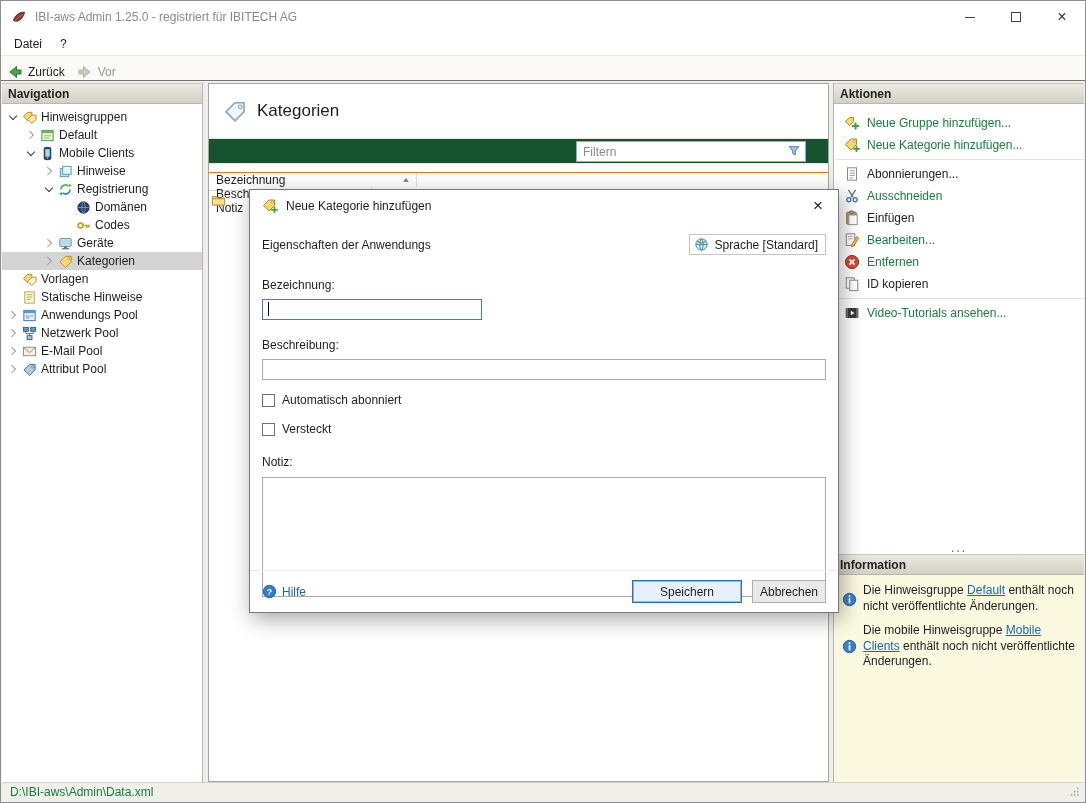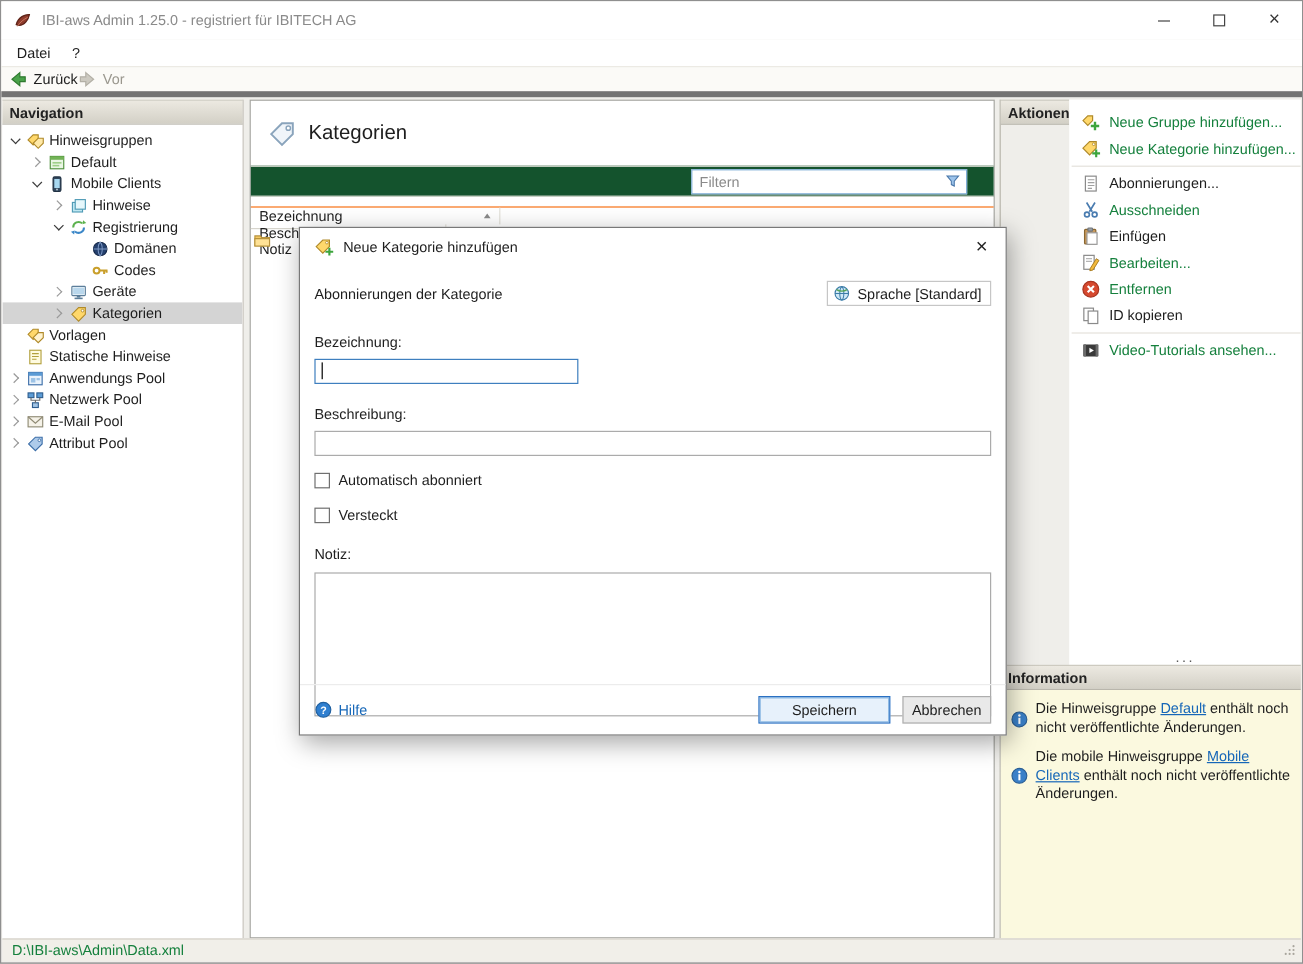--- a/index.html
+++ b/index.html
@@ -20,22 +20,22 @@
   .win-btn{ width:46px; height:32px; display:flex; align-items:center; justify-content:center; color:#444; }
   .glyph-min{ display:block; width:10px; border-top:1px solid #444; }
   .glyph-max{ display:block; width:10px; height:10px; border:1px solid #444; }
   .glyph-close{ font-size:16px; line-height:1; color:#333; }
 
   
   #menubar{ position:absolute; top:32px; left:0; right:0; height:22px; background:#fff;
     display:flex; align-items:center; padding-left:4px; }
   .menu-item{ padding:2px 9px; }
   #toolbar{ position:absolute; top:54px; left:0; right:0; height:26px; background:#fbfaf7;
-    border-top:1px solid #eceae4; border-bottom:5px solid #737373;
-    display:flex; align-items:center; padding-left:6px; }
+    border-top:1px solid #eceae4; border-bottom:1px solid #737373;
+    display:flex; align-items:flex-end; padding-left:6px; gap:12px; }
   .tool-btn{ display:flex; align-items:center; gap:5px; }
   .tool-btn.disabled{ color:#9a978e; }
 
   
   .panel-header{ height:21px; background:linear-gradient(#ece9e1,#d3d0c6);
     border-top:1px solid #cdcac0; border-bottom:1px solid #b9b6ac;
     display:flex; align-items:center; padding-left:6px; font-weight:bold; color:#222; flex:0 0 21px;}
 
   .left-panel{ position:absolute; left:1px; top:82px; width:201px; bottom:20px; background:#fff;
     border-right:1px solid #b9b6ac; display:flex; flex-direction:column; }
@@ -64,21 +64,21 @@
     border-bottom:1px solid #d6d4cc;flex-direction:column; }
   .th{ display:flex; align-items:center; padding-left:7px; border-right:1px solid #e3e1da; height:100%; }
   .th .sort{ margin-left:auto; margin-right:5px; }
   .col-gutter{ width:19px; padding-left:0 !important; display:flex; justify-content:center; }
   .col-1{ width:208px; } .col-2{ width:163px; } .col-3{ width:188px; }
   .table-row{ display:flex; height:19px; align-items:center; }
   .td{ padding-left:7px; height:100%; display:flex; align-items:center; }
 
   
   .right-panel{ position:absolute; left:832px; right:1px; top:82px; bottom:20px; border-left:1px solid #b9b6ac; }
-  .actions-panel{ position:absolute; top:0; left:0; right:0; height:471px; display:flex; flex-direction:row; }
+  .actions-panel{ position:absolute; top:0; left:0; right:0; height:471px; display:flex; flex-direction:column; }
   #actions-list{ flex:1; background:#fff; padding-top:8px; position:relative; overflow:hidden; }
   .action-row{ display:flex; align-items:center; gap:7px; height:22px; padding-left:10px; cursor:default; }
   .action-row.link .action-label{ color:#15803d; }
   .action-sep{ border-top:1px solid #e4e2db; margin:3px 0 3px 2px; }
   #actions-grip{ position:absolute; bottom:2px; left:50%; transform:translateX(-50%);
     color:#5a5a5a; letter-spacing:2px; line-height:8px; }
   .info-panel{ position:absolute; top:471px; left:0; right:0; bottom:0; display:flex; flex-direction:column; }
   #info-list{ flex:1; background:#fbf9df; padding:8px 8px 0 8px; overflow:hidden; }
   .info-item{ display:flex; gap:6px; margin-bottom:9px; }
   .info-item .icon{ margin-top:1px; }
@@ -522,21 +522,21 @@
             <path d="M1.5 7.5 L7 2 H12.5 V7.5 L7 13 Z" fill="#ffd86b" stroke="#b08a2a"></path>
             <circle cx="10.4" cy="4.2" r="1.1" fill="#fff" stroke="#b08a2a" stroke-width="0.7"></circle>
             <path d="M12.5 8.5 V15 M9.2 11.8 H15.8" stroke="#3da53d" stroke-width="1.8"></path>
           </svg>
         </span>
       <span>Neue Kategorie hinzufügen</span>
       <div class="dlg-close">×</div>
     </div>
     <div class="dlg-body">
       <div class="dlg-section-row">
-        <span>Abonnierungen der Kategorie</span>
+        <span>Eigenschaften der Anwendungs</span>
         <div class="lang-btn">
           <span class="icon">
               <svg width="15" height="15" viewBox="0 0 16 16" xmlns="http://www.w3.org/2000/svg">
                 <circle cx="8" cy="8" r="6" fill="#cfe9f7" stroke="#3c7ca8"></circle>
                 <path d="M2 8 H14 M8 2 C10.4 4 10.4 12 8 14 M8 2 C5.6 4 5.6 12 8 14" fill="none" stroke="#3c7ca8" stroke-width="0.9"></path>
                 <path d="M3.4 4.6 C6 6.4 10 6.4 12.6 4.6" fill="none" stroke="#56a556" stroke-width="1.2"></path>
               </svg>
             </span>
           <span>Sprache [Standard]</span>
         </div>

